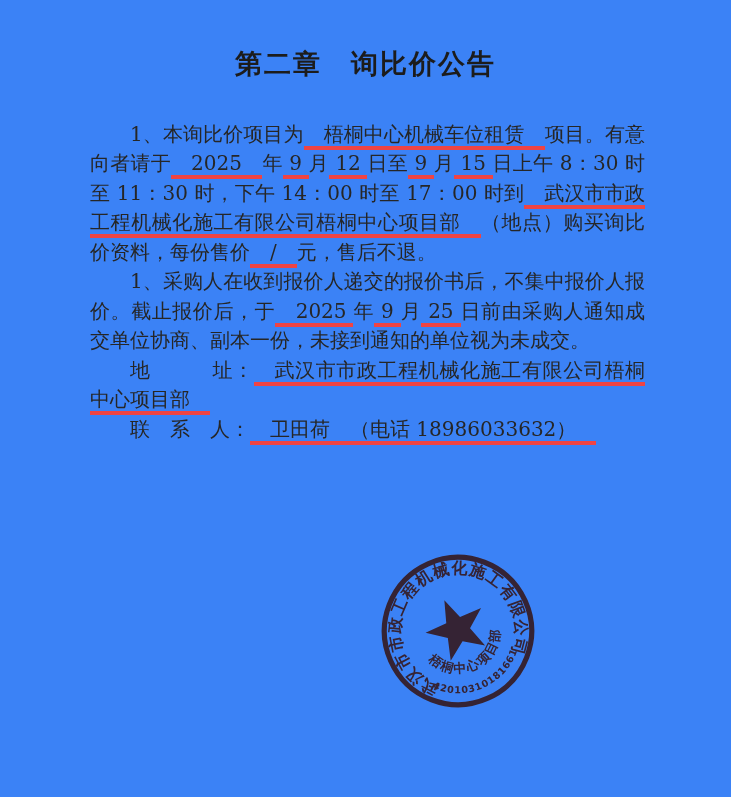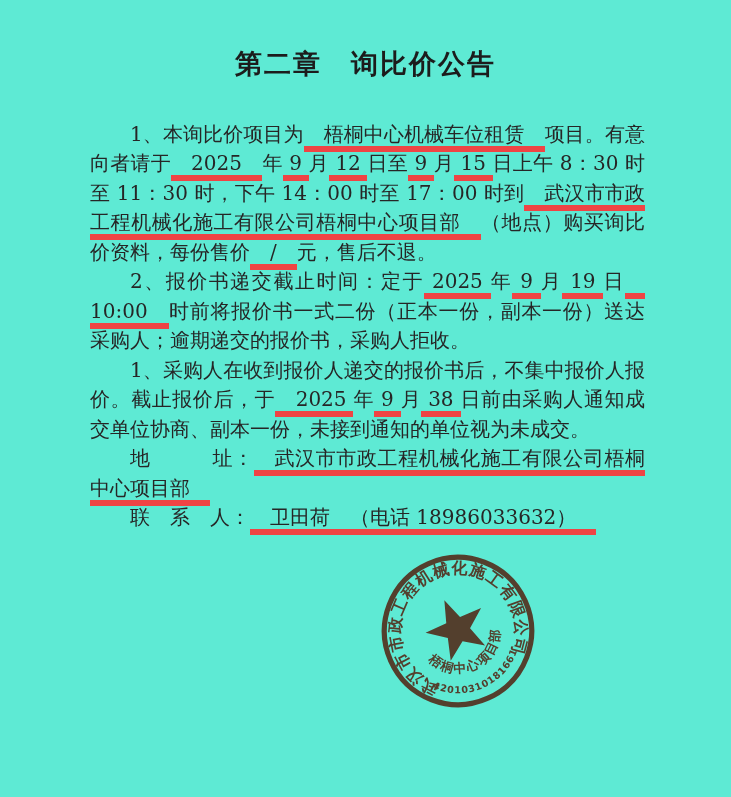--- a/index.html
+++ b/index.html
@@ -1,19 +1,19 @@
 <!DOCTYPE html>
 <html><head>
 <meta charset="utf-8">
 <style>
   html,body{margin:0;padding:0;background:#ffffff;}
   .page{
     position:relative;
     width:731px;height:797px;
-    background:#5eead4;
+    background:#3b82f6;
     overflow:hidden;
     font-family:"DejaVu Serif","Liberation Serif",serif;
     color:#262626;
   }
   .title{
     margin:0;
     padding-top:49px;
     text-align:center;
     font-family:"DejaVu Sans","Liberation Sans",sans-serif;
     font-weight:bold;
@@ -23,21 +23,21 @@
     color:#1c1c1c;
   }
   .body{
     margin:41px 86px 0 90px;
     font-size:20px;
     line-height:29.5px;
     text-align:justify;
     text-justify:inter-ideograph;
   }
   .para{margin:0;text-indent:2em;}
-  .u{border-bottom:6px solid #ef4444;}
+  .u{border-bottom:4px solid #ef4444;}
   .seal{
     position:absolute;
     left:378px;top:551px;
     width:160px;height:160px;
     transform:rotate(-24deg);
     mix-blend-mode:multiply;
     opacity:0.92;
     pointer-events:none;
   }
   .seal svg{width:100%;height:100%;display:block;}
@@ -54,22 +54,21 @@
 </style>
 </head>
 <body>
 
 <div class="page">
 
   <h1 class="title">第二章　询比价公告</h1>
 
   <div class="body">
     <p class="para"><span>1、本询比价项目为</span><span class="u">　梧桐中心机械车位租赁　</span><span>项目。有意向者请于</span><span class="u">　2025　</span><span>年</span><span class="u"> 9 </span><span>月</span><span class="u"> 12 </span><span>日至</span><span class="u"> 9 </span><span>月</span><span class="u"> 15 </span><span>日上午 8：30 时至 11：30 时，下午 14：00 时至 17：00 时到</span><span class="u">　武汉市市政工程机械化施工有限公司梧桐中心项目部　</span><span>（地点）购买询比价资料，每份售价</span><span class="u">　/　</span><span>元，售后不退。</span></p>
-    <p class="para"><span>2、报价书递交截止时间：定于</span><span class="u"> 2025 </span><span>年</span><span class="u"> 9 </span><span>月</span><span class="u"> 19 </span><span>日</span><span class="u">　10:00　</span><span>时前将报价书一式二份（正本一份，副本一份）送达采购人；逾期递交的报价书，采购人拒收。</span></p>
-    <p class="para"><span>1、采购人在收到报价人递交的报价书后，不集中报价人报价。截止报价后，于</span><span class="u">　2025 </span><span>年</span><span class="u"> 9 </span><span>月</span><span class="u"> 38 </span><span>日前由采购人通知成交单位协商、副本一份，未接到通知的单位视为未成交。</span></p>
+    <p class="para"><span>1、采购人在收到报价人递交的报价书后，不集中报价人报价。截止报价后，于</span><span class="u">　2025 </span><span>年</span><span class="u"> 9 </span><span>月</span><span class="u"> 25 </span><span>日前由采购人通知成交单位协商、副本一份，未接到通知的单位视为未成交。</span></p>
     <p class="para"><span>地　　　址：</span><span class="u">　武汉市市政工程机械化施工有限公司梧桐中心项目部　</span></p>
     <p class="para"><span>联　系　人：</span><span class="u">　卫田荷　（电话 18986033632）　</span></p>
   </div>
 
   <div class="seal">
     <svg viewBox="0 0 200 200" xmlns="http://www.w3.org/2000/svg">
       <defs>
         <path id="sealOuterPath" d="M 49.1 150.9 A 72 72 0 1 1 150.9 150.9" fill="none"></path>
         <path id="sealInnerPath" d="M 51.1 117.8 A 52 52 0 0 0 148.9 117.8" fill="none"></path>
         <path id="sealNumPath" d="M 32.5 139 A 78 78 0 0 0 167.5 139" fill="none"></path>

